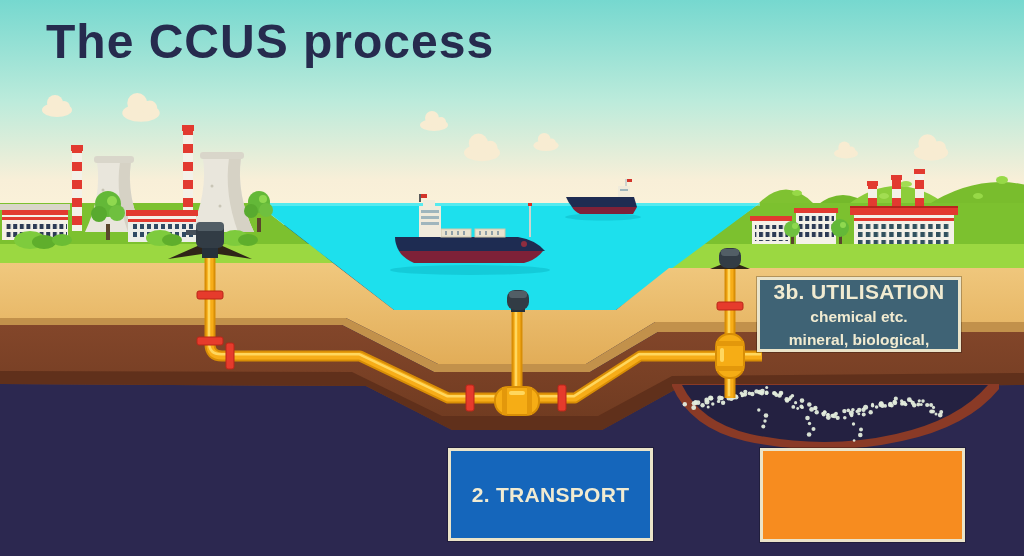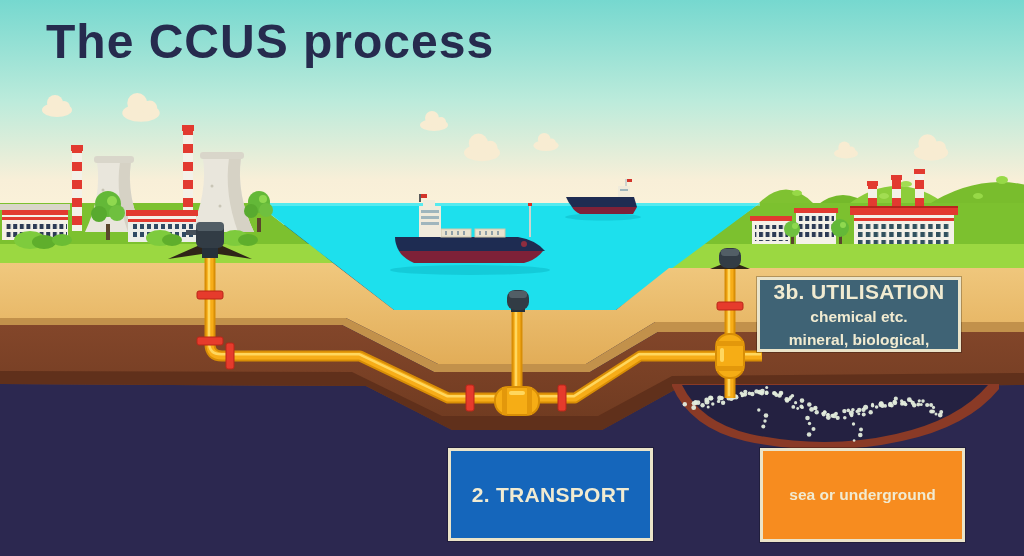--- a/index.html
+++ b/index.html
@@ -479,21 +479,20 @@
 
 <div id="main-title">The CCUS process</div>
 
 
 <div class="step-box box-transport">
   <div class="step-title">2. TRANSPORT</div>
 
 </div>
 
 <div class="step-box box-storage">
-  <div class="step-desc">sea or underground</div>
 
 </div>
 
 <div class="step-box box-utilisation">
   <div class="step-title">3b. UTILISATION</div>
   <div class="step-desc">chemical etc.</div>
   <div class="step-desc">mineral, biological,</div>
 </div>
 
 </div>

